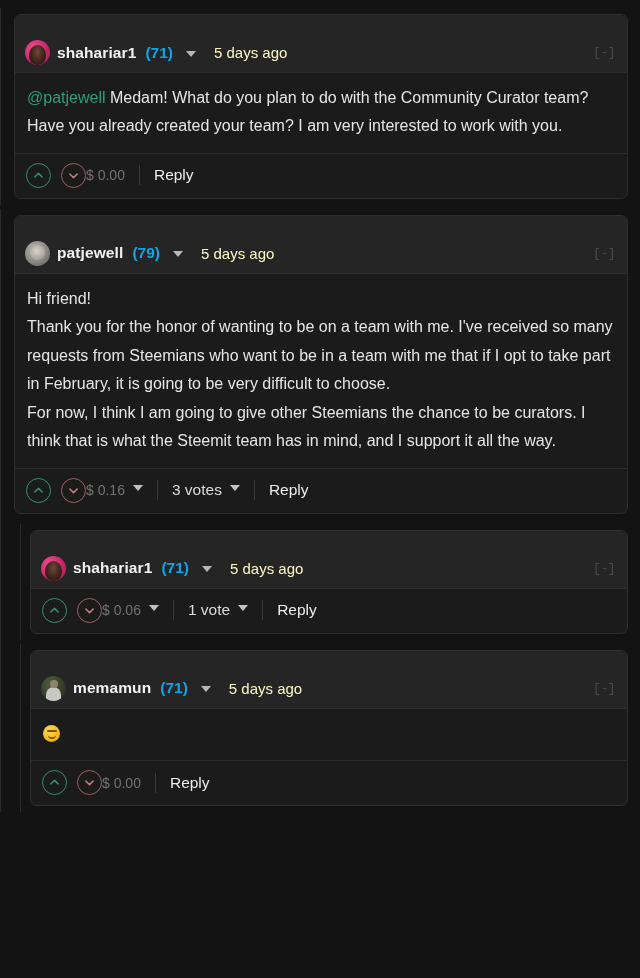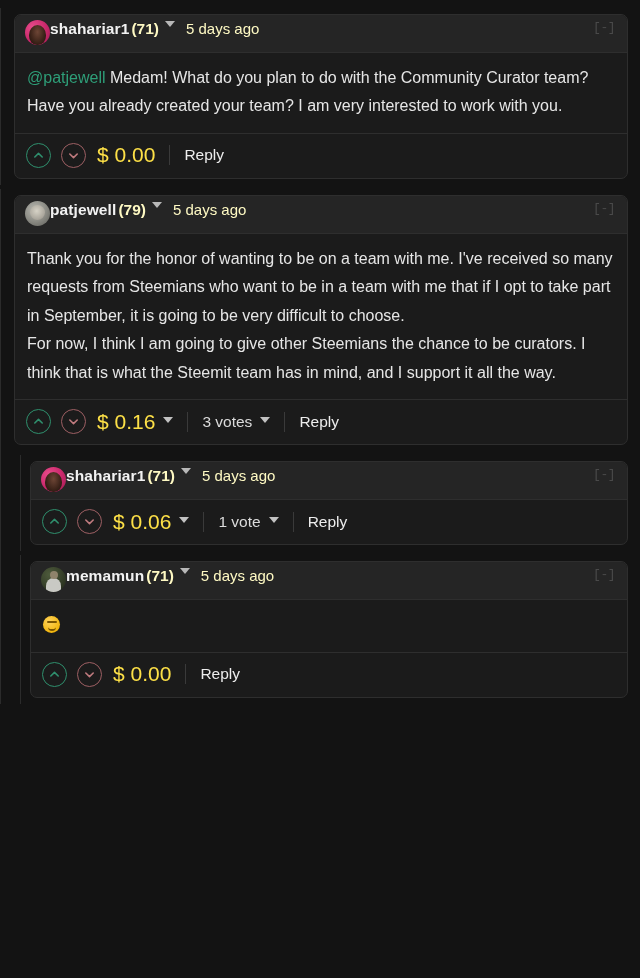--- a/index.html
+++ b/index.html
@@ -36,24 +36,25 @@
   .card {
     border: 1px solid #2e2e2e;
     border-radius: 7px;
     background: #1b1b1b;
     overflow: hidden;
     margin-bottom: 16px;
   }
 
   .card-header {
     display: flex;
-    align-items: flex-start;
+    align-items: center;
+    gap: 7px;
     background: #252525;
     border-bottom: 1px solid #2e2e2e;
-    padding: 5px 12px 7px 10px;
+    padding: 25px 12px 7px 10px;
     min-height: 38px;
   }
 
   .avatar {
     width: 25px;
     height: 25px;
     border-radius: 50%;
     flex: 0 0 25px;
     position: relative;
     overflow: hidden;
@@ -103,21 +104,21 @@
 
   .author {
     font-weight: bold;
     font-size: 15.5px;
     color: #f2f2f2;
     letter-spacing: 0.1px;
   }
   .reputation {
     font-weight: bold;
     font-size: 15.5px;
-    color: #fef9c3;
+    color: #0ea5e9;
     margin-left: 2px;
   }
   .caret {
     display: inline-block;
     width: 0; height: 0;
     border-left: 5.5px solid transparent;
     border-right: 5.5px solid transparent;
     border-top: 6px solid #b8b8b8;
     margin-left: 6px;
     position: relative;
@@ -185,23 +186,23 @@
     border-radius: 50%;
     border: 1.4px solid #2f8f6d;
     display: inline-flex;
     align-items: center;
     justify-content: center;
     flex: 0 0 auto;
   }
   .vote.down { border-color: #9d5f63; margin-left: 10px; }
   .vote svg { display: block; }
   .payout {
-    font-size: 21px;
-    color: #fde047;
-    margin-left: 11px;
+    font-size: 14px;
+    color: #737373;
+    margin-left: 0;
     white-space: nowrap;
   }
   .mini-caret {
     display: inline-block;
     width: 0; height: 0;
     border-left: 5px solid transparent;
     border-right: 5px solid transparent;
     border-top: 6px solid #c2c2c2;
     margin-left: 8px;
     position: relative;
@@ -265,21 +266,22 @@
     <div class="card">
       <div class="card-header">
         <div class="avatar av-gray"></div>
         <span class="author">patjewell</span>
         <span class="reputation">(79)</span>
         <span class="caret"></span>
         <span class="timestamp">5 days ago</span>
         <span class="collapse">[-]</span>
       </div>
       <div class="card-body">
-        <p>Thank you for the honor of wanting to be on a team with me. I've received so many requests from Steemians who want to be in a team with me that if I opt to take part in September, it is going to be very difficult to choose.</p>
+        <p>Hi friend!</p>
+        <p>Thank you for the honor of wanting to be on a team with me. I've received so many requests from Steemians who want to be in a team with me that if I opt to take part in February, it is going to be very difficult to choose.</p>
         <p>For now, I think I am going to give other Steemians the chance to be curators. I think that is what the Steemit team has in mind, and I support it all the way.</p>
       </div>
       <div class="card-actions">
         <span class="vote up">
           <svg width="13" height="13" viewBox="0 0 13 13">
               <path d="M2.8 8 L6.5 4.4 L10.2 8" fill="none" stroke="#2f8f6d" stroke-width="1.6" stroke-linecap="round" stroke-linejoin="round"></path>
             </svg>
         </span>
         <span class="vote down">
           <svg width="13" height="13" viewBox="0 0 13 13">

